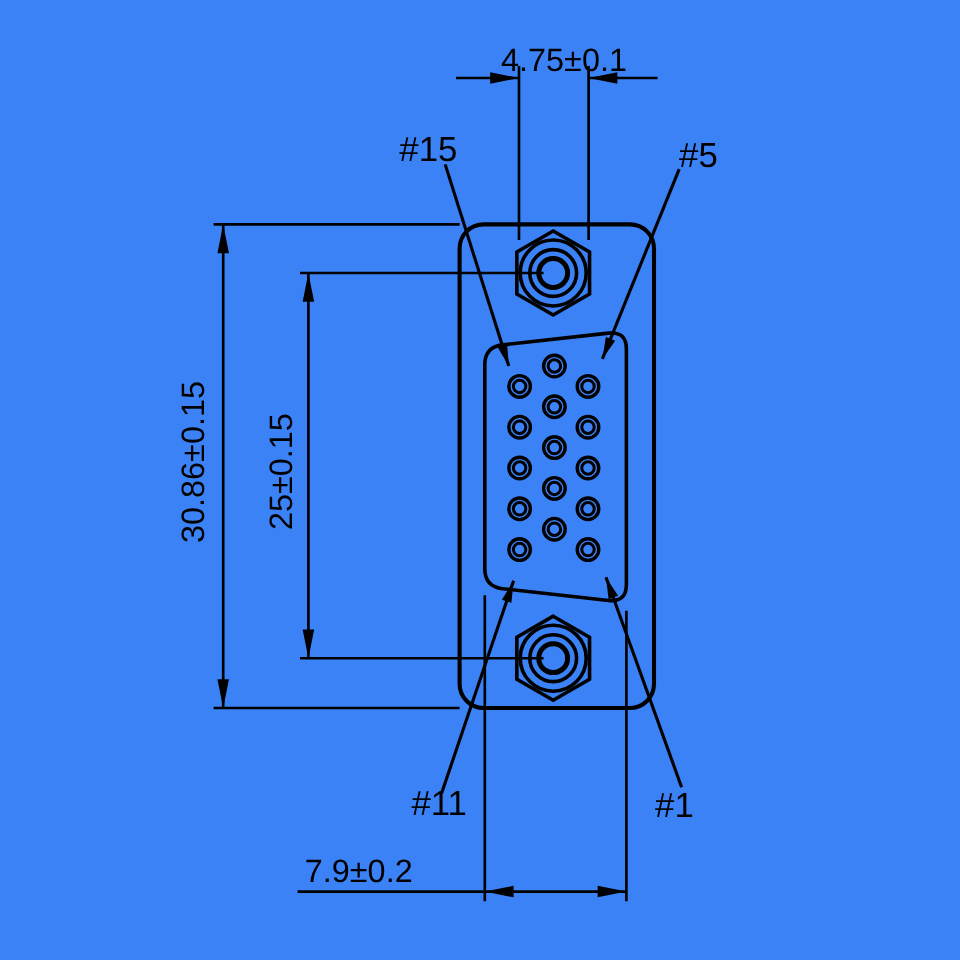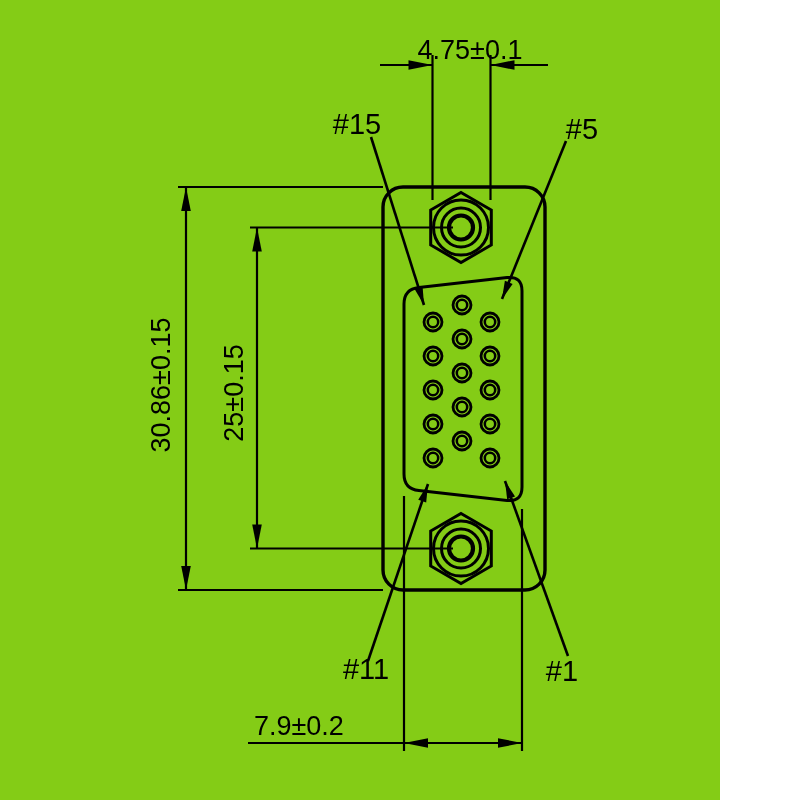--- a/index.html
+++ b/index.html
@@ -1,16 +1,16 @@
 <!DOCTYPE html>
 <html><head>
 <meta charset="utf-8">
 <style>
   html,body{margin:0;padding:0;background:#ffffff;}
-  .stage{width:720px;height:800px;position:relative;background:#84cc16;}
+  .stage{width:800px;height:800px;position:relative;background:#3b82f6;}
   svg{display:block;}
   .ln{stroke:#000;stroke-width:3;fill:none;}
   .ln-thick{stroke:#000;stroke-width:3.4;fill:none;}
   .thin{stroke:#000;stroke-width:2.2;fill:none;}
   .leader{stroke:#000;stroke-width:2.6;fill:none;}
   .pin-outer{stroke:#000;stroke-width:2.8;fill:none;}
   .pin-inner{stroke:#000;stroke-width:2.5;fill:none;}
   .nut-inner{stroke:#000;stroke-width:4.2;fill:none;}
   text{font-family:"Liberation Sans", sans-serif;fill:#000;}
   .dim-text{font-size:27px;}

